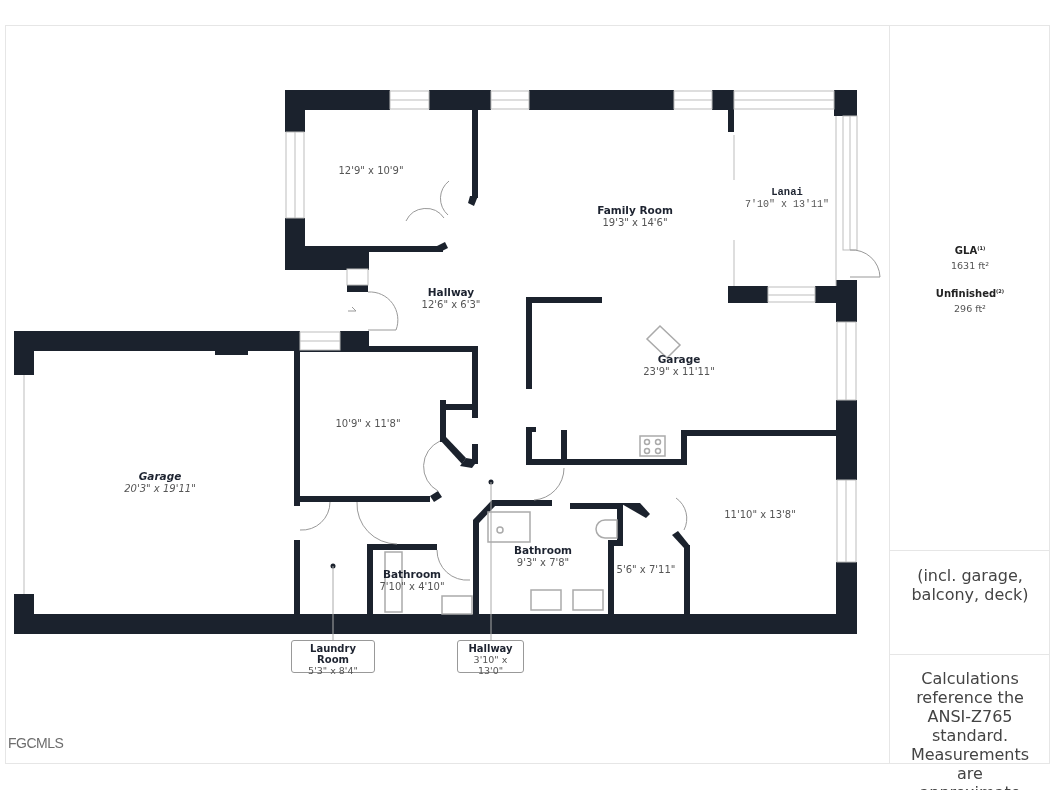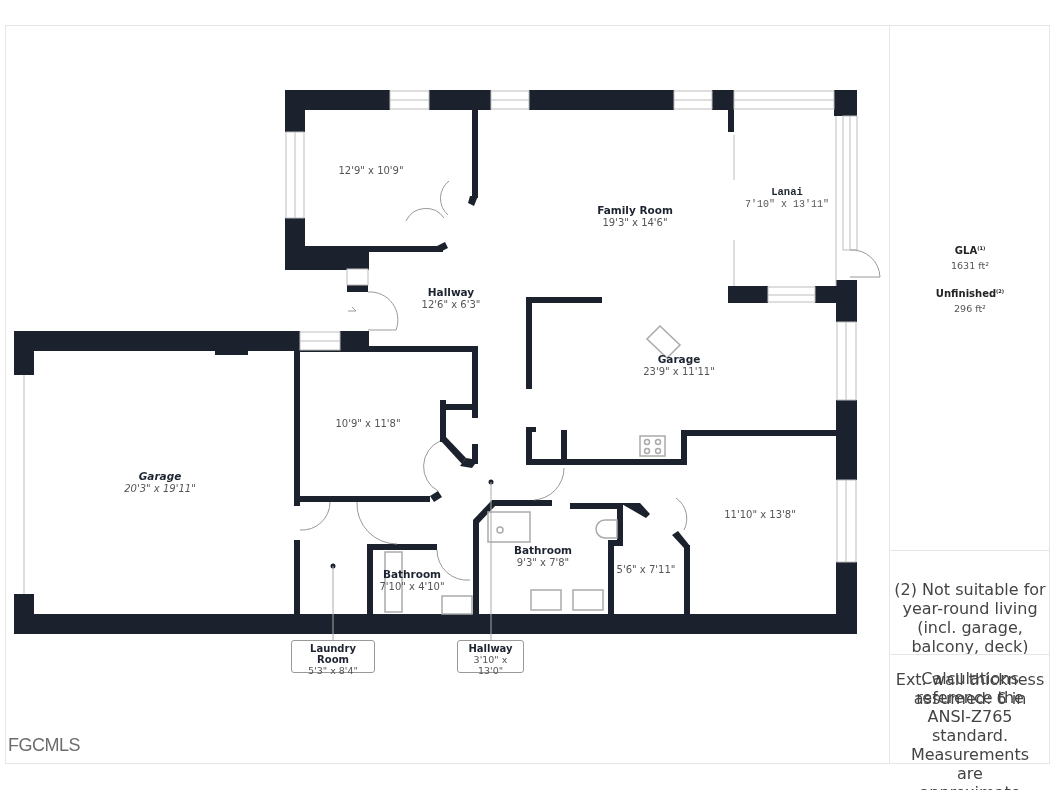--- a/index.html
+++ b/index.html
@@ -11,21 +11,21 @@
   .panel .v { font-size:9.5px; color:#555; margin-top:4px;text-align:center; }
   .panel-sep { position:absolute; left:890px; width:160px; height:1px; background:#e6e6e6; }
   sup { font-size:5px; }
   svg { position:absolute; left:0; top:0; }
   .lbl { position:absolute; text-align:center; transform:translate(-50%,-50%); white-space:nowrap; }
   .lbl .name { font-size:10.5px; font-weight:bold; color:#1d2330; }
   .lbl .dim { font-size:10px; color:#555; margin-top:1px; }
   .tag { position:absolute; border:1px solid #999; border-radius:3px; background:#fff; text-align:center; padding:2px 8px; box-sizing:border-box; }
   .tag .name { font-size:10px; font-weight:bold; color:#1d2330; }
   .tag .dim { font-size:9.5px; color:#555; }
-  .wm { position:absolute; left:8px; top:735px; font-size:18px; color:#6d6d6d; font-family:"Liberation Sans", sans-serif; letter-spacing:-0.5px; }
+  .wm { position:absolute; left:8px; top:735px; font-size:14px; color:#6d6d6d; font-family:"Liberation Sans", sans-serif; letter-spacing:-0.5px; }
 </style>
 </head>
 <body>
 
 <div class="frame"></div>
 <div class="divider-v"></div>
 
 <svg width="1054" height="790">
   <g fill="#1b222d">
 
@@ -223,23 +223,21 @@
   <div class="k"><span>GLA</span><sup>(1)</sup></div>
   <div class="v">1631 ft²</div>
 </div>
 <div class="panel" style="top:288px;">
   <div class="k"><span>Unfinished</span><sup>(2)</sup></div>
   <div class="v">296 ft²</div>
 </div>
 
 <div class="panel-sep" style="top:550px;"></div>
 <div class="panel n" style="top:566px;">
-  <div style="margin-top:14px;">(2) Not suitable for year-round living</div>
   <div>(incl. garage, balcony, deck)</div>
-  <div style="margin-top:14px;">Ext. wall thickness assumed: 6 in</div>
 </div>
 <div class="panel-sep" style="top:654px;"></div>
 <div class="panel n" style="top:669px;padding:0 14px;box-sizing:border-box;">
   <div>Calculations reference the ANSI-Z765 standard. Measurements are approximate and not to scale. This floor plan is intended for illustration only.</div>
 
 </div>
 
 <div class="wm">FGCMLS</div>
 
 </body></html>

